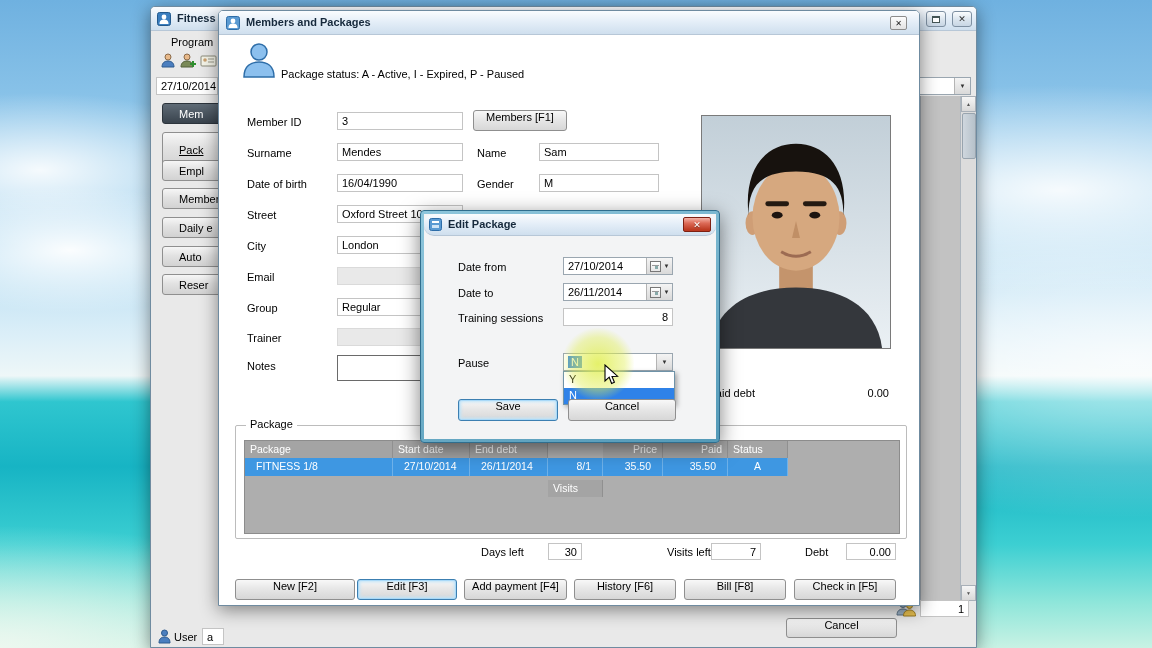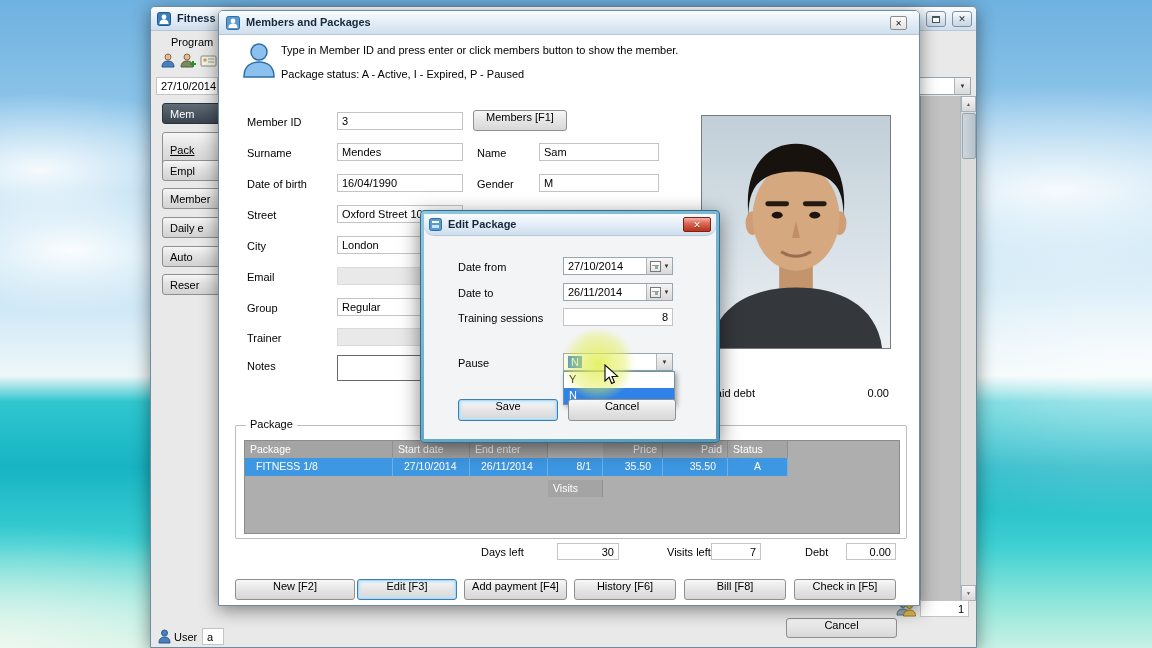--- a/index.html
+++ b/index.html
@@ -63,21 +63,21 @@
 
   .btn {
     position:absolute; display:flex; align-items:flex-start; justify-content:center;
     background:linear-gradient(#f8f8f8,#e7e7e7 45%,#d7d7d7);
     border:1px solid #8f8f8f; border-radius:3px; white-space:nowrap;
   }
   .btn-focus { border-color:#3c7fb1; box-shadow:inset 0 0 0 1px #a9d9f8, inset 0 0 3px 2px #bfe3f8; }
 
   .nav-btn {
     position:absolute; display:flex; align-items:center; justify-content:flex-start;
-    padding-left:7px; background:linear-gradient(#f6f6f6,#e2e2e2 45%,#d2d2d2);
+    padding-left:16px; background:linear-gradient(#f6f6f6,#e2e2e2 45%,#d2d2d2);
     border:1px solid #8f8f8f; border-radius:3px; white-space:nowrap; overflow:hidden;
   }
   .nav-dark { background:linear-gradient(#5f6b76,#39434d); color:#fff; border-color:#2c343c; }
 
   .combo {
     position:absolute; background:#fff; border:1px solid #9aa6b0;
     display:flex; align-items:center; padding-left:4px; overflow:hidden;
   }
   .combo-arrow {
     margin-left:auto; align-self:stretch; width:16px; flex:0 0 16px;
@@ -236,21 +236,20 @@
     <span class="title-text" style="left:27px;">Members and Packages</span>
     <div class="close-sm" style="right:12px; top:5px; width:17px; height:14px;">
       <span>✕</span>
     </div>
   </div>
 
   <svg class="abs" style="left:22px; top:30px;" width="36" height="38" viewBox="0 0 36 38">
     <circle cx="18" cy="11" r="8" fill="#8cc0ee" stroke="#2d6da8" stroke-width="1.5"></circle>
     <path d="M3 36 C3 25 10 21 18 21 C26 21 33 25 33 36 Z" fill="#8cc0ee" stroke="#2d6da8" stroke-width="1.5"></path>
   </svg>
-  <div class="lbl" style="left:62px; top:33px;">Type in Member ID and press enter or click members button to show the member.</div>
   <div class="lbl" style="left:62px; top:57px;">Package status: A - Active, I - Expired, P - Paused</div>
 
   <div class="lbl" style="left:28px; top:105px;">Member ID</div>
   <div class="tb" style="left:118px; top:101px; width:126px; height:18px;">3</div>
   <div class="btn" style="left:254px; top:99px; width:94px; height:21px;">
     <span>Members  [F1]</span>
   </div>
 
   <div class="lbl" style="left:28px; top:136px;">Surname</div>
   <div class="tb" style="left:118px; top:132px; width:126px; height:18px;">Mendes</div>
@@ -306,40 +305,40 @@
 
   <div class="lbl" style="left:440px; top:376px; width:96px; text-align:right;">Unpaid debt</div>
   <div class="lbl" style="left:590px; top:376px; width:80px; text-align:right;">0.00</div>
 
   <div class="grp" style="left:16px; top:414px; width:672px; height:114px;">
     <div class="grp-lbl">Package</div>
 
     <div class="grid" style="left:8px; top:14px; width:656px; height:94px;">
       <div class="gh" style="left:0;   width:148px;">Package</div>
       <div class="gh" style="left:148px; width:77px;">Start date</div>
-      <div class="gh" style="left:225px; width:78px;">End enter</div>
+      <div class="gh" style="left:225px; width:78px;">End debt</div>
       <div class="gh" style="left:303px; width:55px;margin-top:39px;">Visits</div>
       <div class="gh" style="left:358px; width:60px; text-align:right;">Price</div>
       <div class="gh" style="left:418px; width:65px; text-align:right;">Paid</div>
       <div class="gh" style="left:483px; width:60px;">Status</div>
 
       <div class="grow" style="left:0; width:543px;">
         <div class="gc" style="left:0;   width:148px;">FITNESS 1/8</div>
         <div class="gc" style="left:148px; width:77px;">27/10/2014</div>
         <div class="gc" style="left:225px; width:78px;">26/11/2014</div>
         <div class="gc" style="left:303px; width:55px; text-align:right;">8/1</div>
         <div class="gc" style="left:358px; width:60px; text-align:right;">35.50</div>
         <div class="gc" style="left:418px; width:65px; text-align:right;">35.50</div>
         <div class="gc" style="left:483px; width:60px; text-align:center;">A</div>
       </div>
     </div>
   </div>
 
   <div class="lbl" style="left:262px; top:535px;">Days left</div>
-  <div class="tb tb-num" style="left:338px; top:532px; width:62px; height:17px;">30</div>
+  <div class="tb tb-num" style="left:329px; top:532px; width:34px; height:17px;">30</div>
   <div class="lbl" style="left:448px; top:535px;">Visits left</div>
   <div class="tb tb-num" style="left:492px; top:532px; width:50px; height:17px;">7</div>
   <div class="lbl" style="left:586px; top:535px;">Debt</div>
   <div class="tb tb-num" style="left:627px; top:532px; width:50px; height:17px;">0.00</div>
 
   <div class="btn" style="left:16px;  top:568px; width:120px; height:21px;">
       <span>New [F2]</span>
     </div>
   <div class="btn btn-focus" style="left:138px; top:568px; width:100px; height:21px;">
       <span>Edit  [F3]</span>

